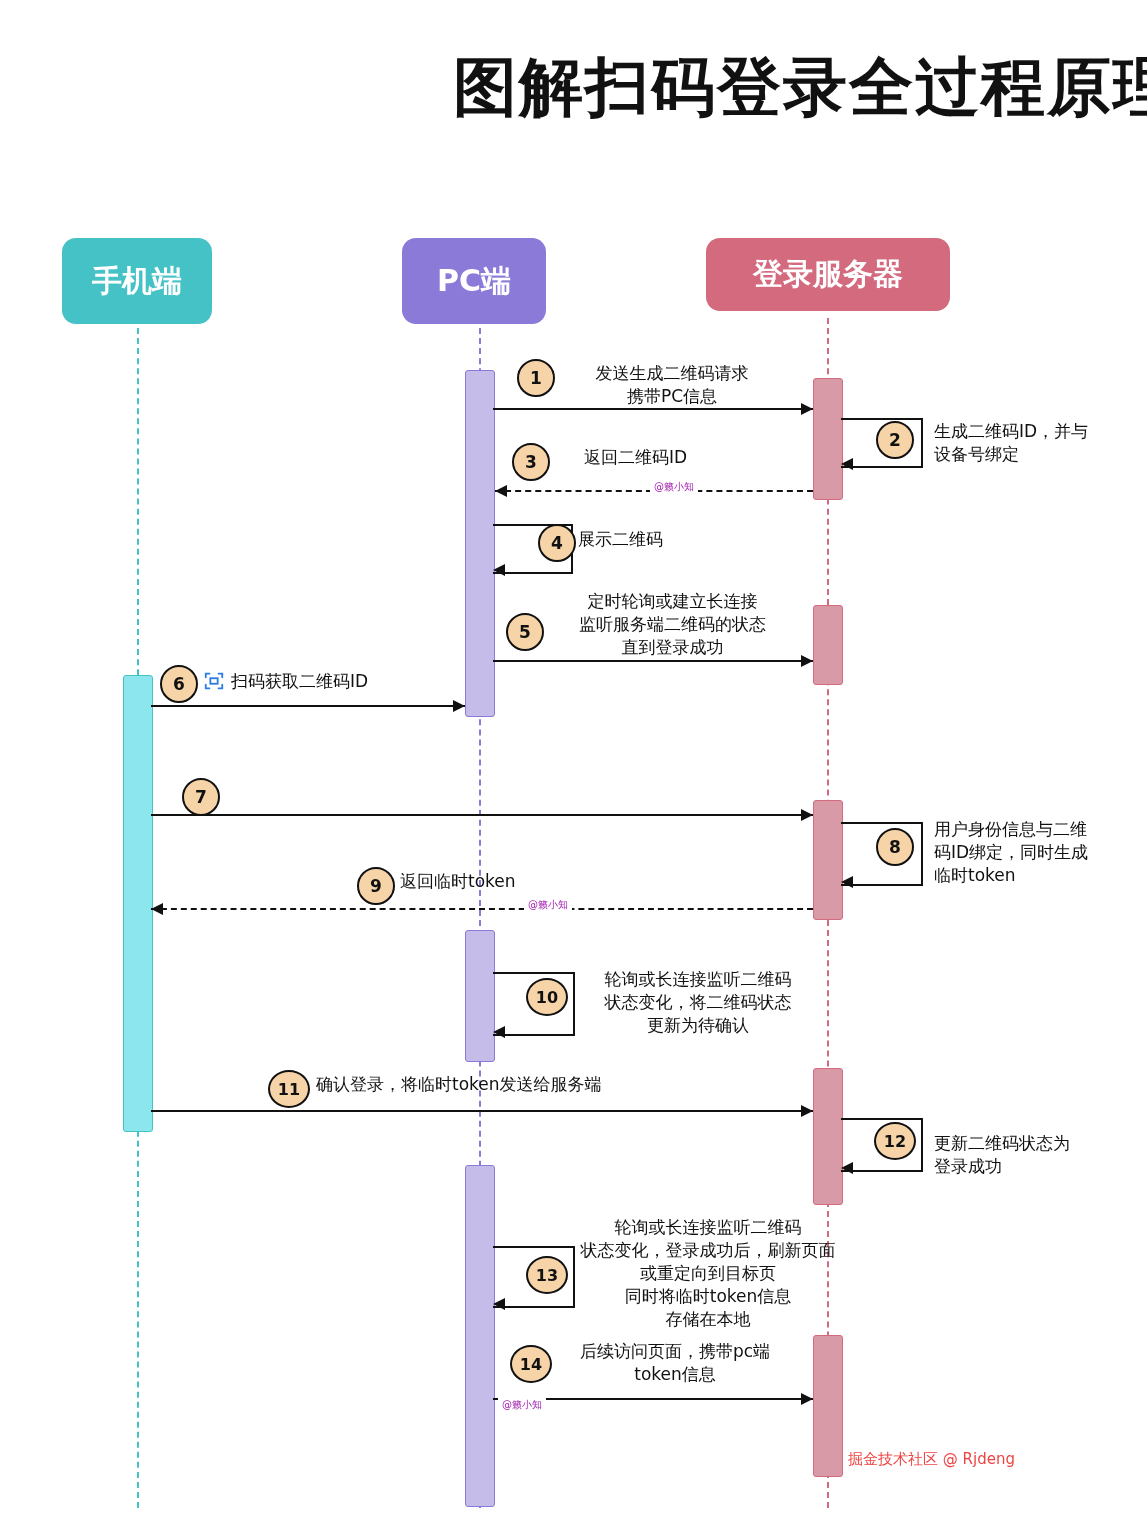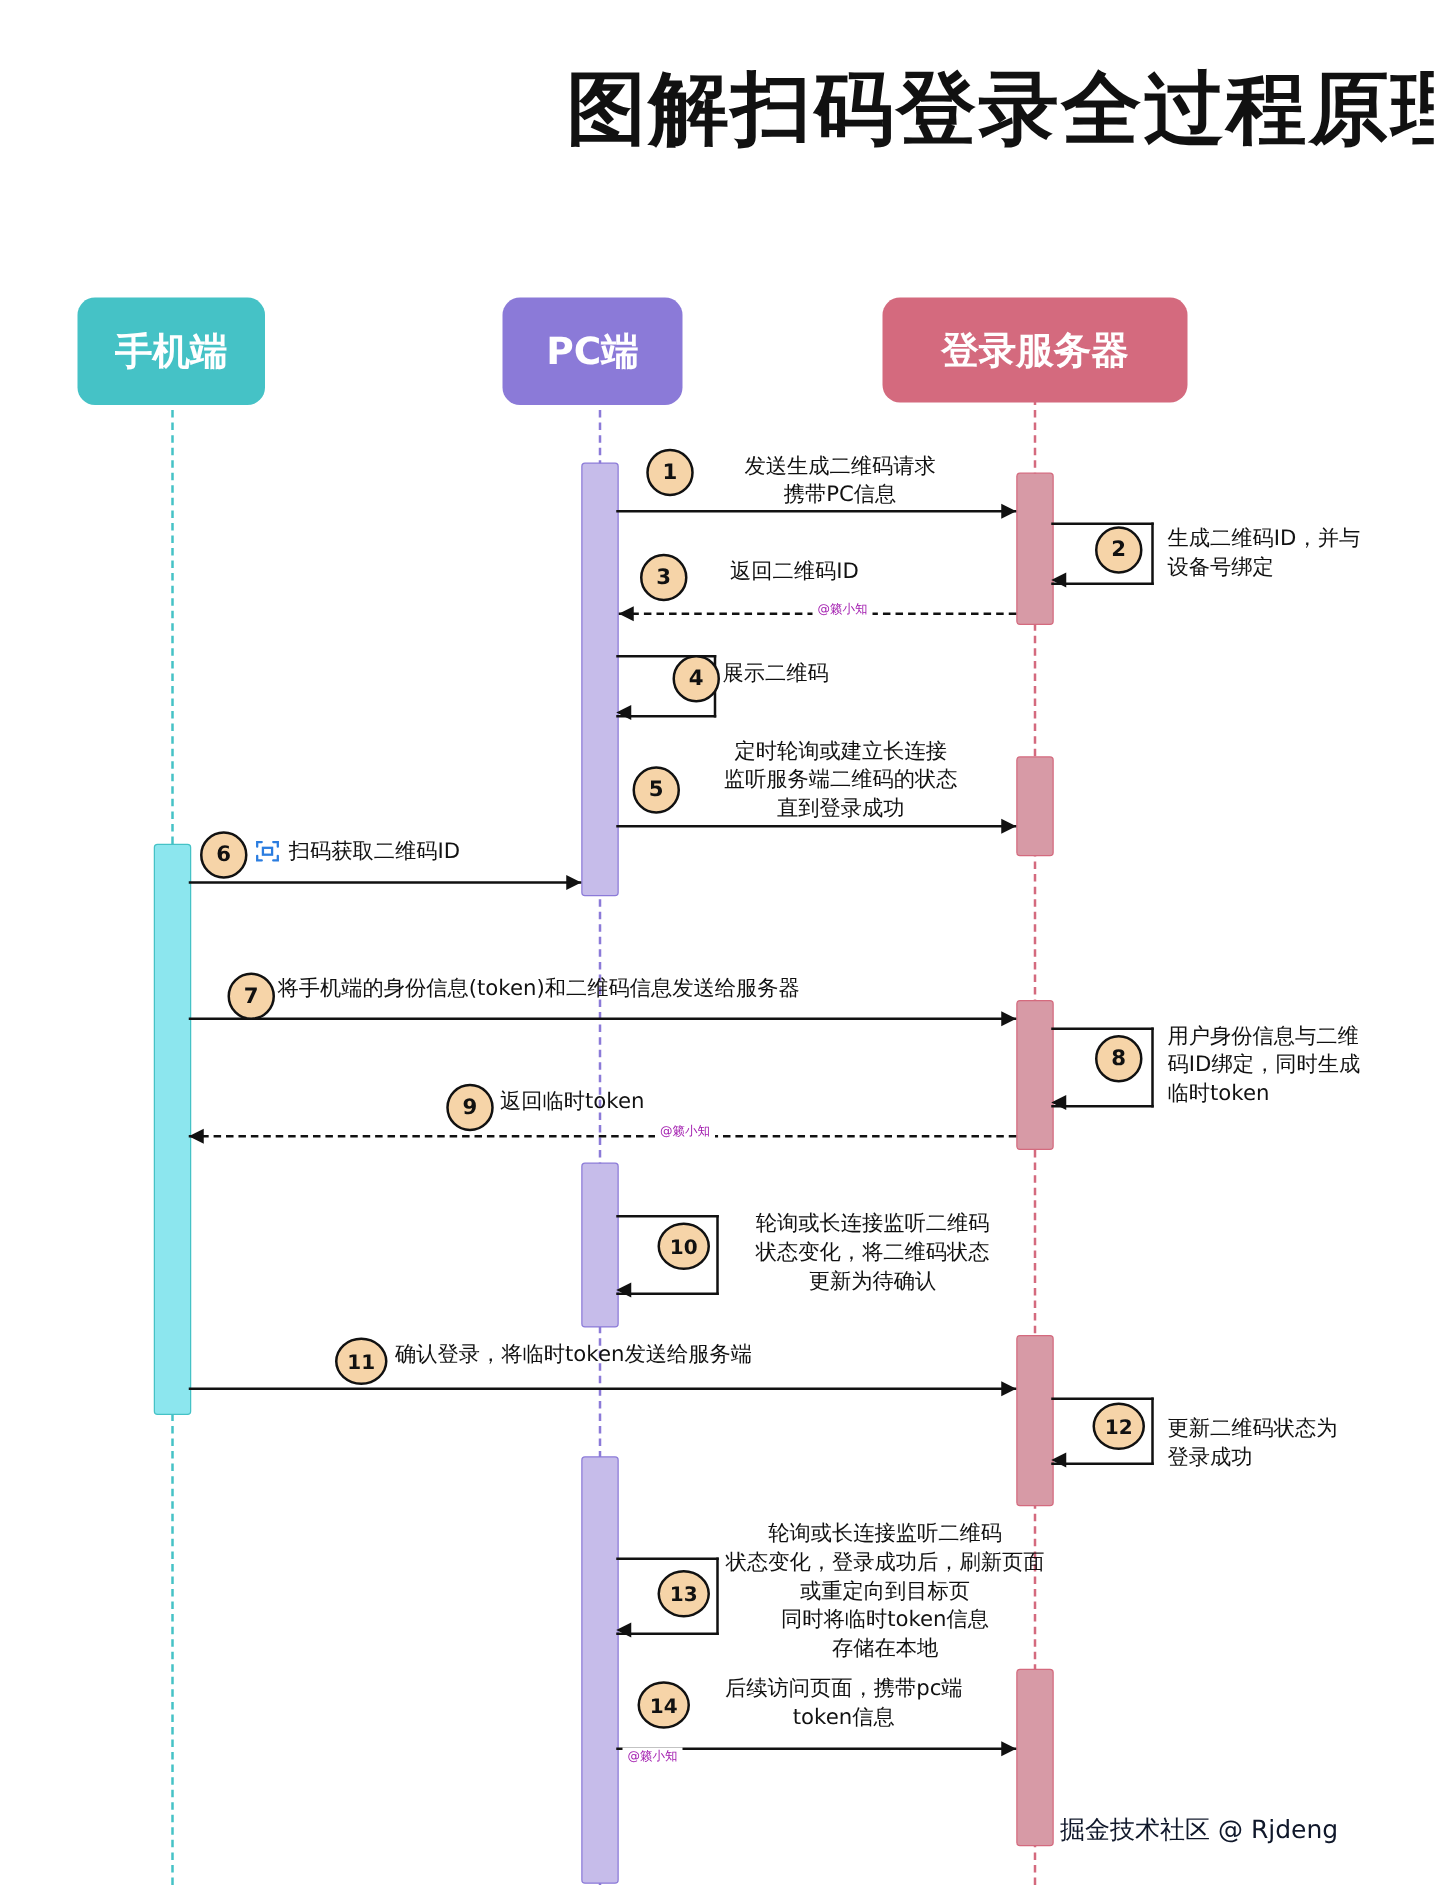--- a/index.html
+++ b/index.html
@@ -52,21 +52,21 @@
 
   .label{
     position:absolute;font-size:17px;color:#111;line-height:1.35;
     font-family:"DejaVu Sans","Liberation Sans",sans-serif;
     white-space:pre-line;
   }
   .label.center{text-align:center;}
   .label.left{text-align:left;}
 
   .watermark{
-    position:absolute;font-size:20px;color:#0f172a;
+    position:absolute;font-size:15px;color:#ef4444;
     font-family:"DejaVu Sans","Liberation Sans",sans-serif;
   }
   .nickmark{
     position:absolute;font-size:10px;color:#a21caf;background:#ffffff;padding:0 4px;
     font-family:"DejaVu Sans","Liberation Sans",sans-serif;
   }
   .qr-icon{position:absolute;width:22px;height:22px;}
 </style>
 </head>
 <body>
@@ -78,21 +78,21 @@
   <div class="lifeline" style="left:137px;top:318px;height:1190px;border-left-color:#45c2c6;"></div>
   <div class="lifeline" style="left:479px;top:318px;height:1190px;border-left-color:#8b7ad8;"></div>
   <div class="lifeline" style="left:827px;top:318px;height:1190px;border-left-color:#d46a7e;"></div>
 
   <div class="actor" style="left:62px;top:238px;width:150px;height:86px;background:#45c2c6;">
     <span>手机端</span>
   </div>
   <div class="actor" style="left:402px;top:238px;width:144px;height:86px;background:#8b7ad8;">
     <span>PC端</span>
   </div>
-  <div class="actor" style="left:706px;top:238px;width:244px;height:84px;background:#d46a7e;text-align:right;">
+  <div class="actor" style="left:706px;top:238px;width:244px;height:73px;background:#d46a7e;text-align:right;">
     <span>登录服务器</span>
   </div>
 
   <div class="bar" style="left:465px;top:370px;width:28px;height:345px;background:#c6bcea;border-color:#8b7ad8;"></div>
   <div class="bar" style="left:465px;top:930px;width:28px;height:130px;background:#c6bcea;border-color:#8b7ad8;"></div>
   <div class="bar" style="left:465px;top:1165px;width:28px;height:340px;background:#c6bcea;border-color:#8b7ad8;"></div>
 
   <div class="bar" style="left:123px;top:675px;width:28px;height:455px;background:#8ce6ee;border-color:#45c2c6;"></div>
 
   <div class="bar" style="left:813px;top:378px;width:28px;height:120px;background:#d79aa6;border-color:#d46a7e;"></div>
@@ -150,21 +150,20 @@
       <rect x="8" y="9" width="8" height="6" stroke="#2b7de0"></rect>
     </g>
   </svg>
   <div class="label left" style="left:231px;top:670px;width:300px;">扫码获取二维码ID</div>
   <div class="arrow" style="left:151px;top:705px;width:314px;"></div>
   <div class="arrowhead right" style="left:453px;top:700px;"></div>
   <div class="step" style="left:160px;top:665px;">
       <span>6</span>
     </div>
 
-  <div class="label left" style="left:222px;top:780px;width:620px;">将手机端的身份信息(token)和二维码信息发送给服务器</div>
   <div class="arrow" style="left:151px;top:814px;width:662px;"></div>
   <div class="arrowhead right" style="left:801px;top:809px;"></div>
   <div class="step" style="left:182px;top:778px;">
       <span>7</span>
     </div>
 
   <div class="self-box" style="left:841px;top:822px;width:80px;height:60px;"></div>
   <div class="arrowhead left" style="left:841px;top:876px;"></div>
   <div class="step" style="left:876px;top:828px;">
       <span>8</span>

